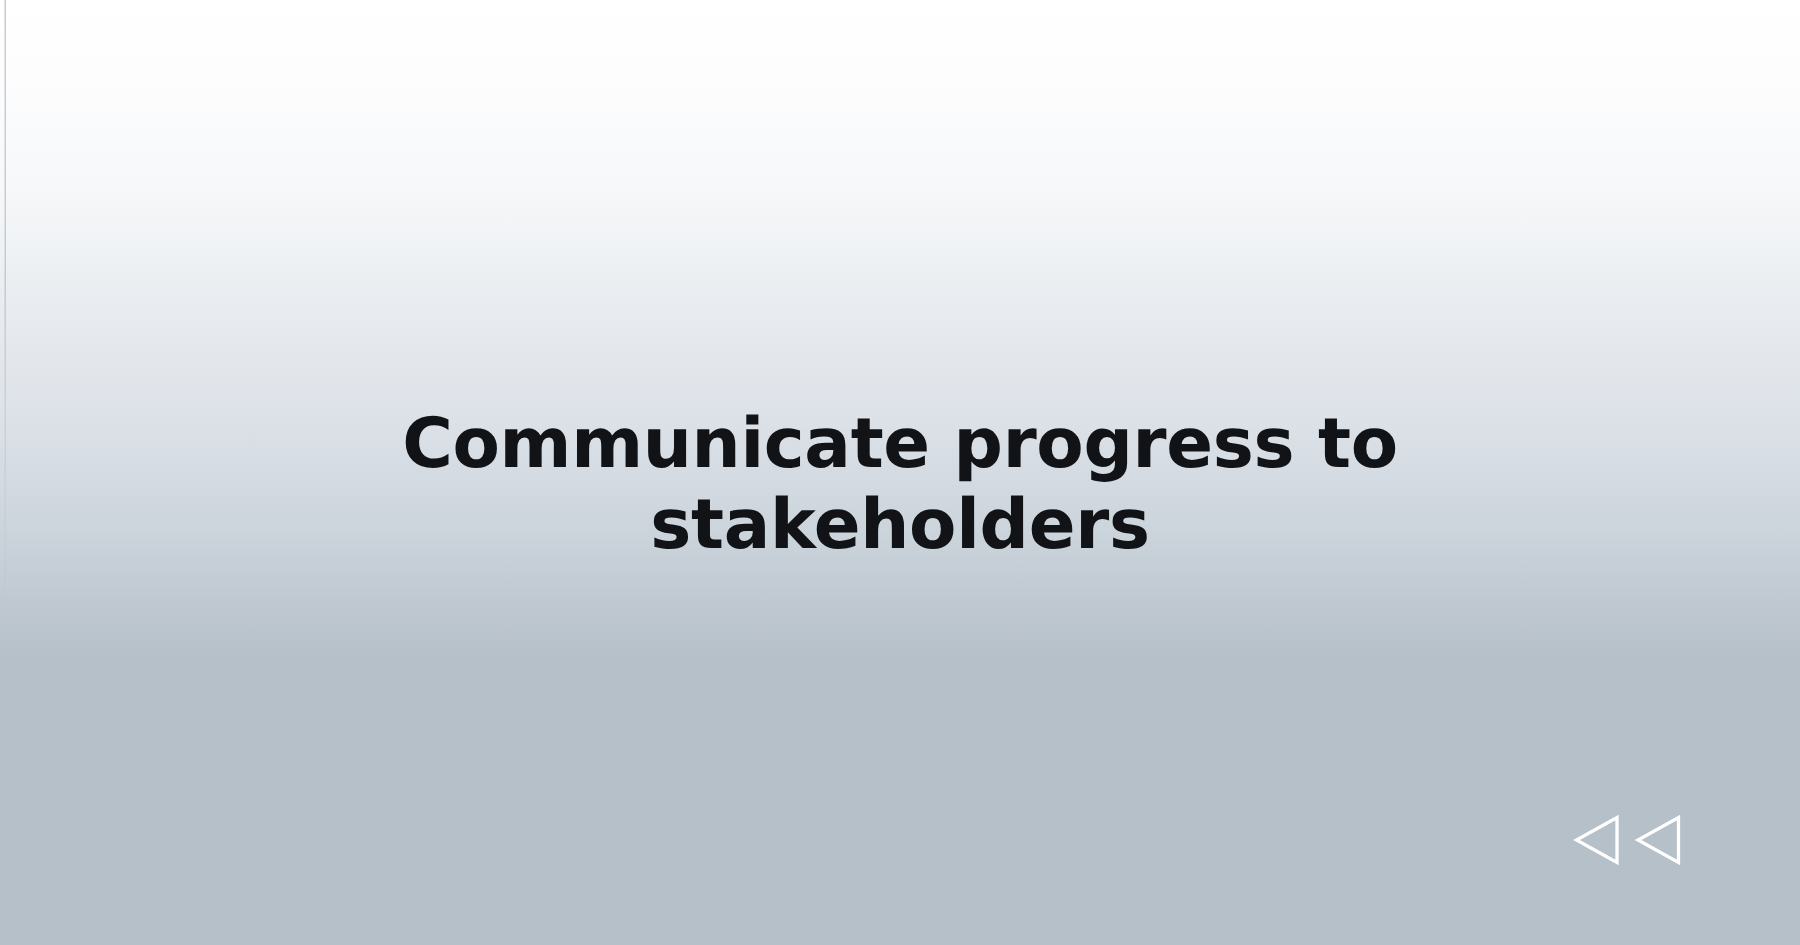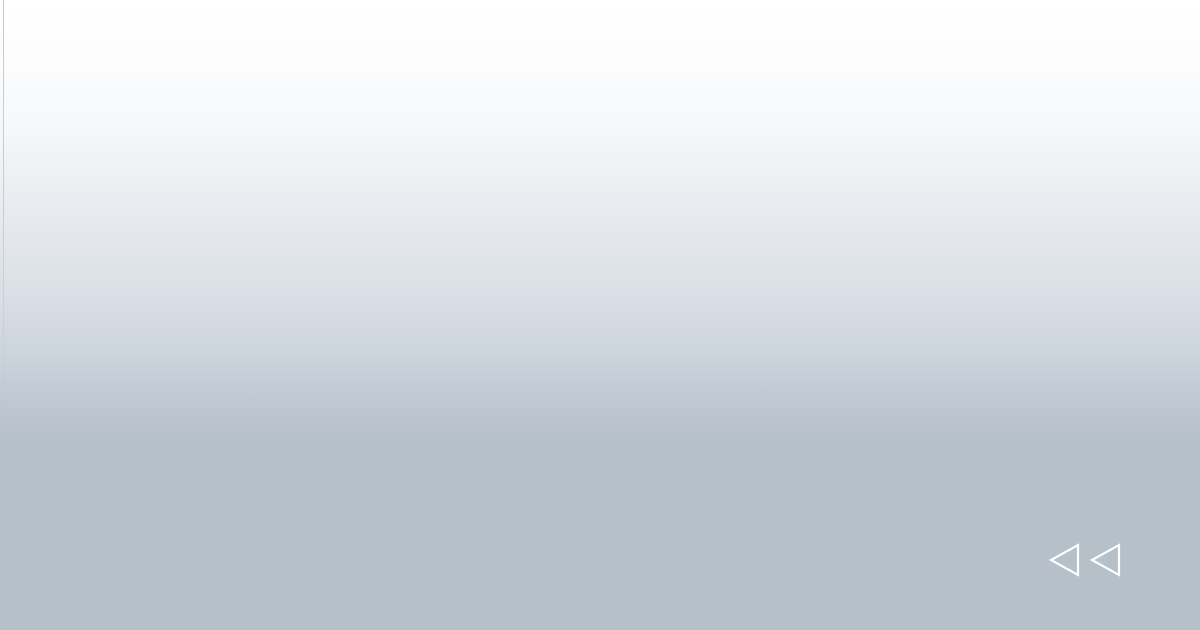--- a/index.html
+++ b/index.html
@@ -91,20 +91,23 @@
     stroke-linejoin: miter;
   }
 </style>
 </head>
 <body>
 
 <div id="slide">
 
   <div id="left-rule"></div>
 
+  <div id="title-block">
+    <h1 id="slide-title">Communicate progress to stakeholders</h1>
+  </div>
 
   <div id="nav-controls">
     <span class="nav-btn">
       <svg class="nav-triangle" viewBox="0 0 33 36">
         <polygon points="30,3 30,33 3,18"></polygon>
       </svg>
     </span>
     <span class="nav-btn">
       <svg class="nav-triangle" viewBox="0 0 33 36">
         <polygon points="30,3 30,33 3,18"></polygon>

